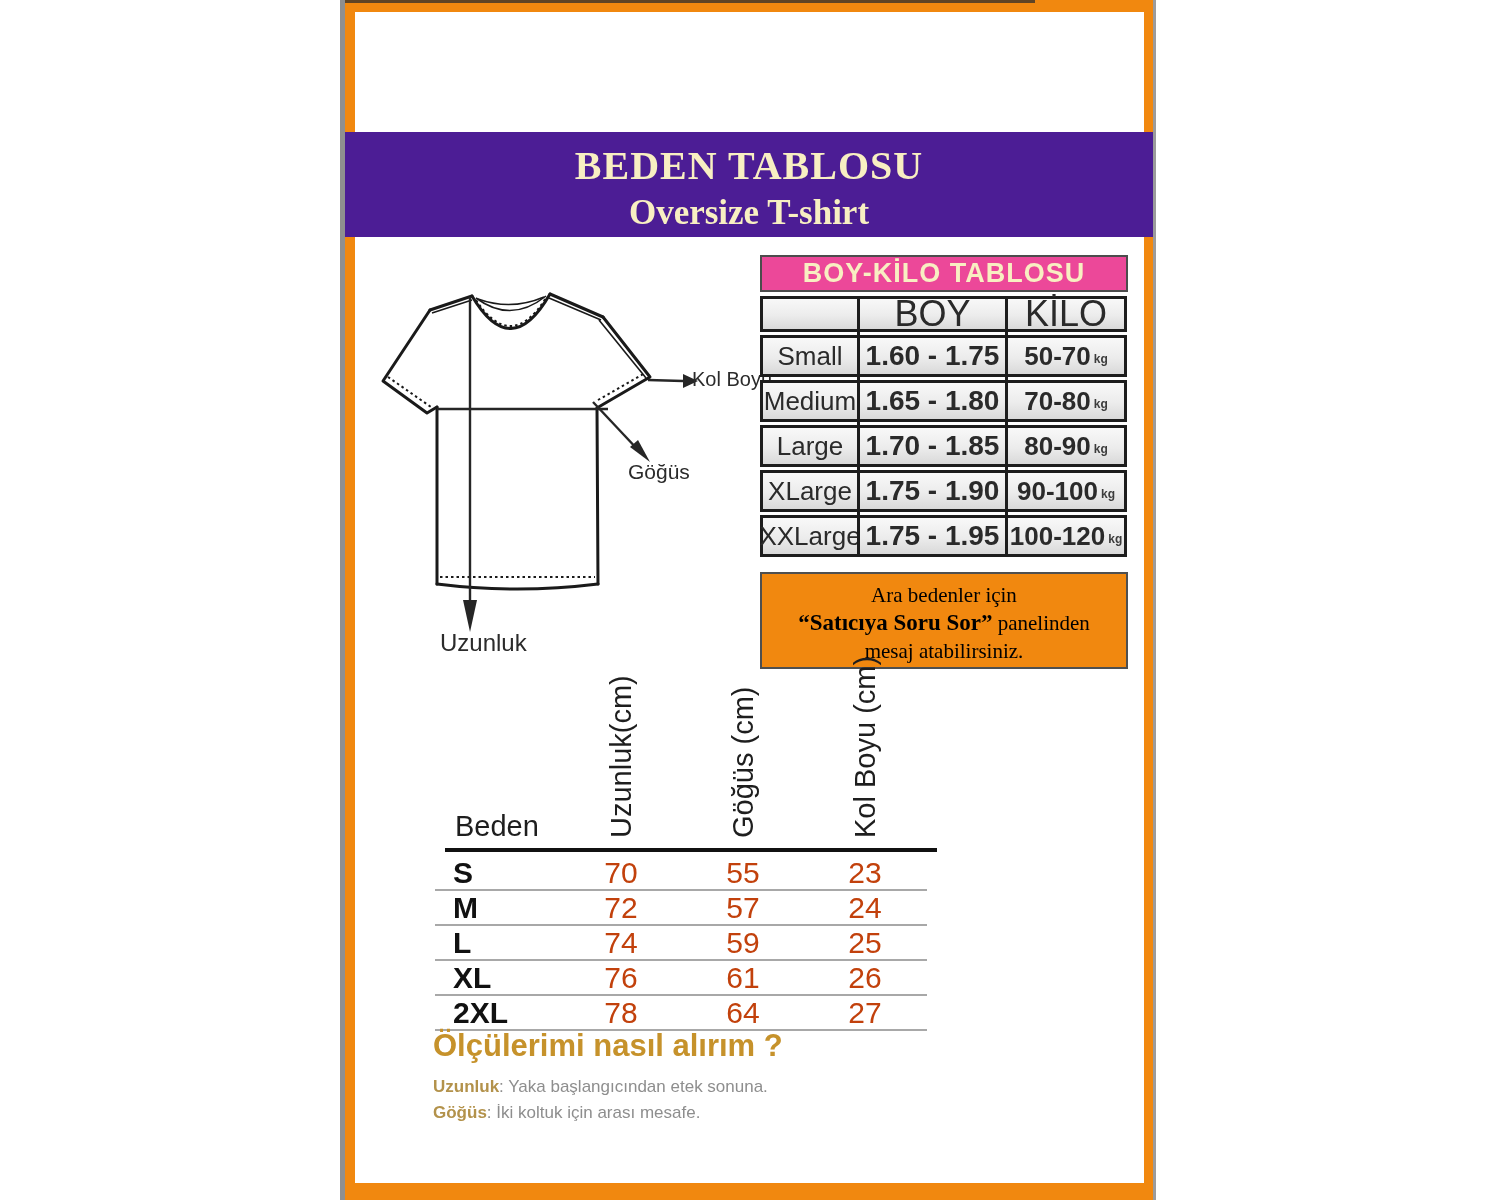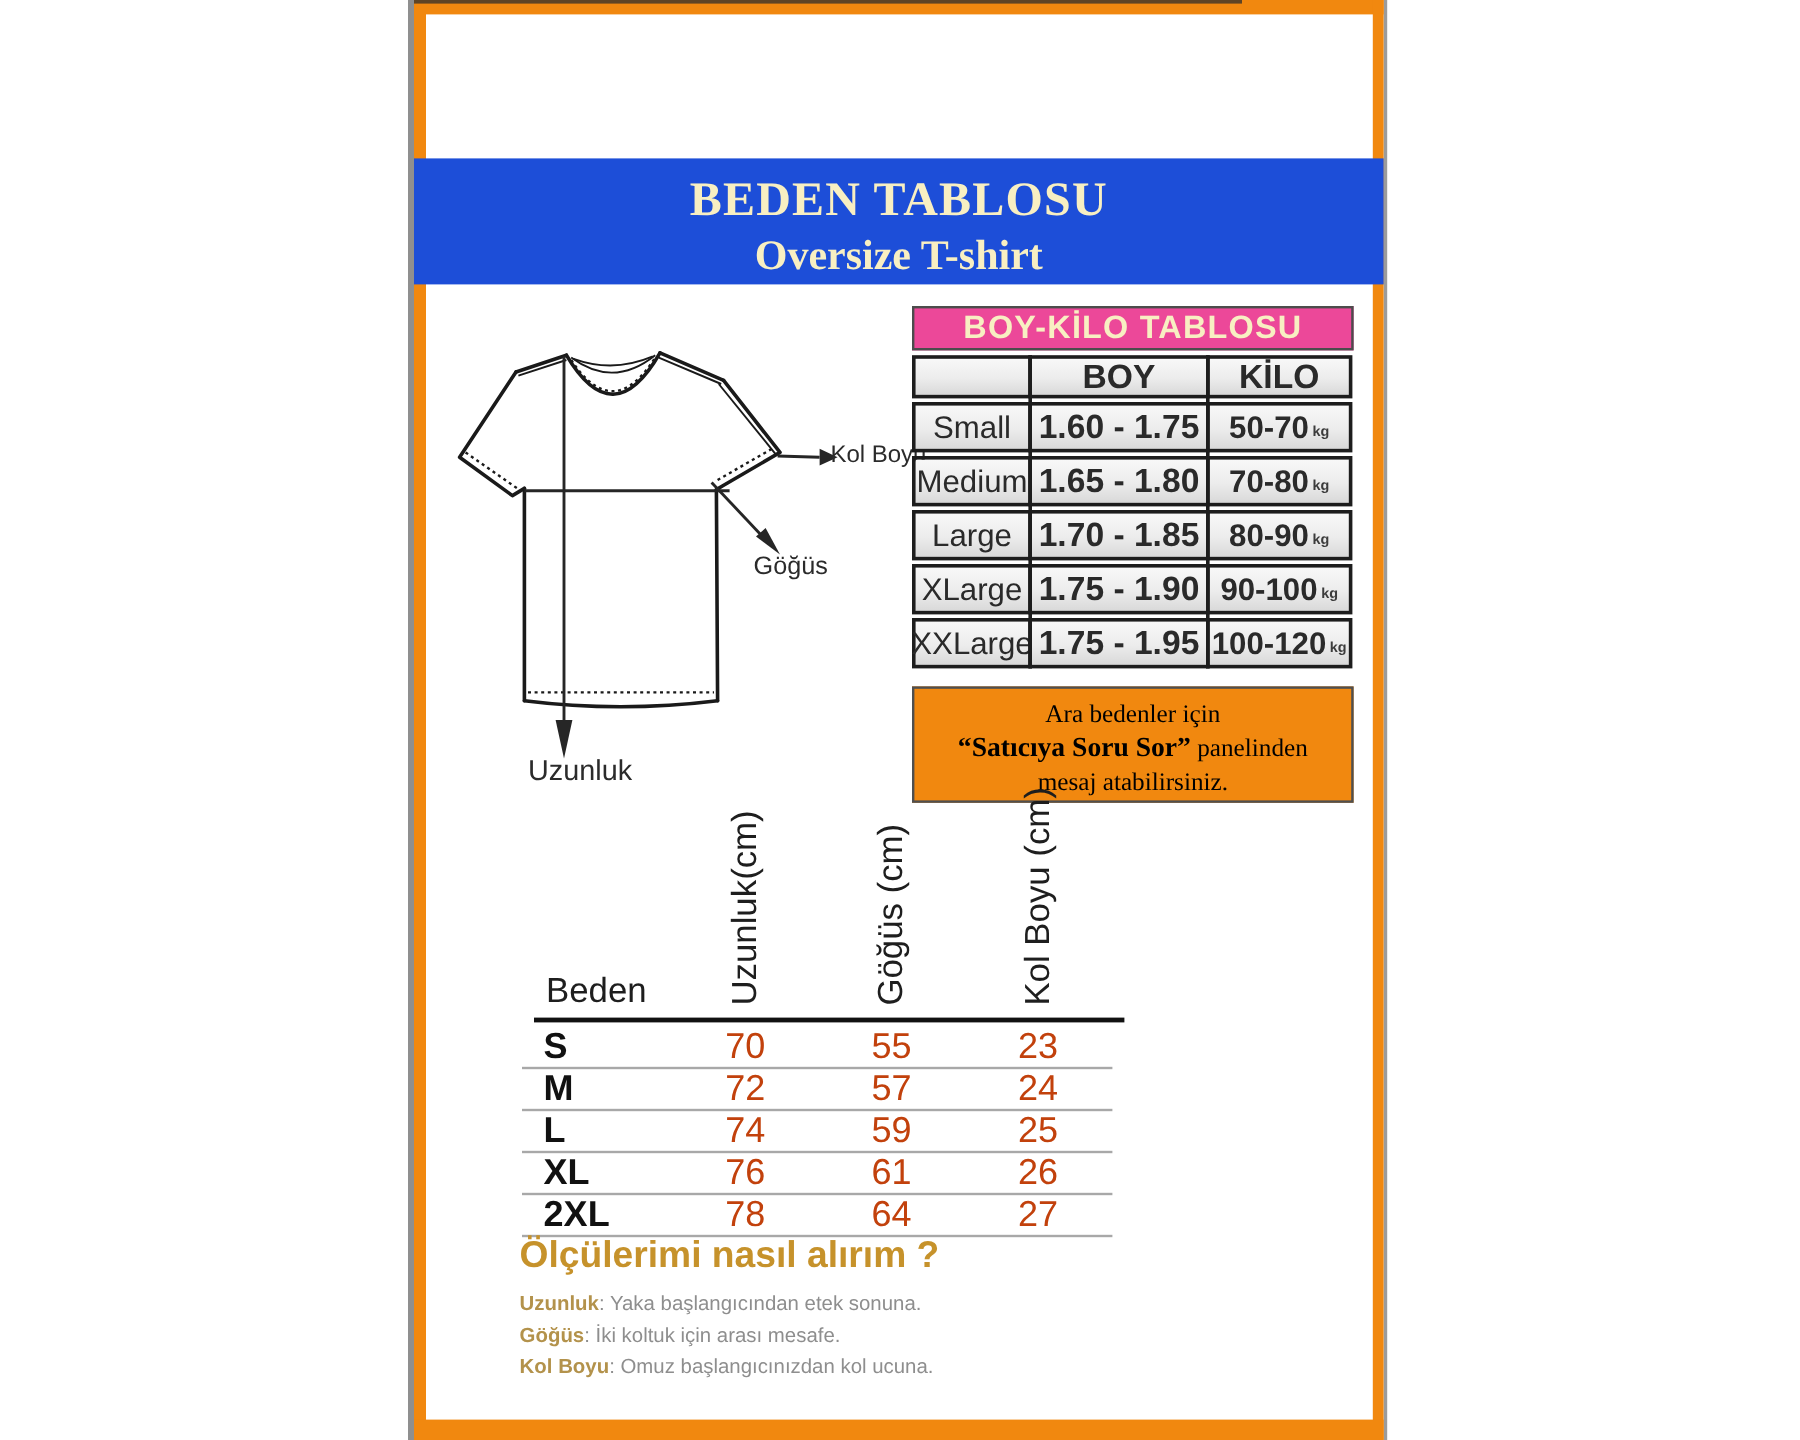--- a/index.html
+++ b/index.html
@@ -17,21 +17,21 @@
   .frame{position:absolute;background:#F1880F;}
   .frame.top{left:0;top:0;width:808px;height:12px;}
   .frame.left{left:0;top:0;width:10px;height:1200px;}
   .frame.right{right:0;top:0;width:9px;height:1200px;}
   .frame.bottom{left:0;bottom:0;width:808px;height:17px;}
   .top-edge{position:absolute;left:0;top:0;width:690px;height:3px;background:rgba(45,45,45,.75);}
 
   
   .banner{
     position:absolute;left:0;top:132px;width:808px;height:105px;
-    background:#1d4ed8;color:#F8EFC2;text-align:center;
+    background:#4c1d95;color:#F8EFC2;text-align:center;
     font-family:"Liberation Serif", serif;font-weight:bold;
   }
   .banner-title{font-size:40px;letter-spacing:1px;margin-top:10px;}
   .banner-subtitle{font-size:35px;margin-top:4px;}
 
   
   .tshirt-wrap{position:absolute;left:10px;top:250px;width:420px;height:430px;}
   .diag-label{position:absolute;color:#2b2b2b;}
   .lbl-sleeve{left:347px;top:368px;font-size:20px;}
   .lbl-chest{left:283px;top:460px;font-size:21px;}
@@ -48,21 +48,21 @@
   .bk-row{display:flex;margin-bottom:3px;}
   .bk-cell{
     box-sizing:border-box;border:3px solid #1d1d1d;
     background:linear-gradient(180deg,#f8f8f8 0%,#ececec 55%,#d9d9d9 100%);
     display:flex;align-items:center;justify-content:center;
     color:#2a2a2a;
   }
   .bk-row .bk-cell{margin-left:-3px;}
   .bk-row .bk-cell:first-child{margin-left:0;}
   .c1{width:100px;}.c2{width:151px;}.c3{width:122px;}
-  .bk-row.hdr .bk-cell{height:36px;font-weight:bold;font-size:28px;}
+  .bk-row.hdr .bk-cell{height:36px;font-weight:normal;font-size:36px;}
   .bk-row.data .bk-cell{height:42px;}
   .cell-size{font-size:26px;}
   .cell-boy{font-weight:bold;font-size:28px;letter-spacing:0;}
   .cell-kilo{font-weight:bold;font-size:26px;}
   .kg{font-size:12px;font-weight:bold;color:#3c3c3c;margin-left:3px;margin-top:6px;}
   .vline{position:absolute;top:0;width:3px;height:261px;background:#1d1d1d;}
   .vline.v1{left:97px;}
   .vline.v2{left:245px;}
 
   
@@ -251,16 +251,15 @@
       <div class="mt-val">78</div>
       <div class="mt-val">64</div>
       <div class="mt-val">27</div>
     </div>
   </div>
 
   <div class="howto">
     <div class="howto-heading">Ölçülerimi nasıl alırım ?</div>
     <div class="howto-item"><span class="lab">Uzunluk</span><span>: Yaka başlangıcından etek sonuna.</span></div>
     <div class="howto-item"><span class="lab">Göğüs</span><span>: İki koltuk için arası mesafe.</span></div>
-    <div class="howto-item"><span class="lab">Kol Boyu</span><span>: Omuz başlangıcınızdan kol ucuna.</span></div>
   </div>
 
 </div>
 
 </body></html>

